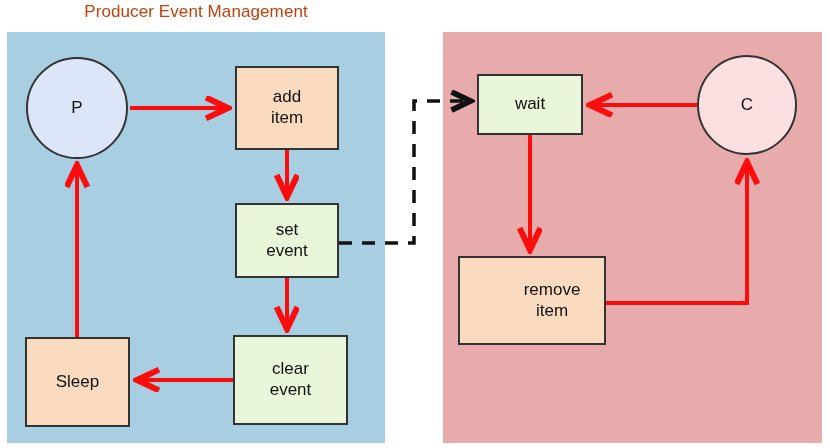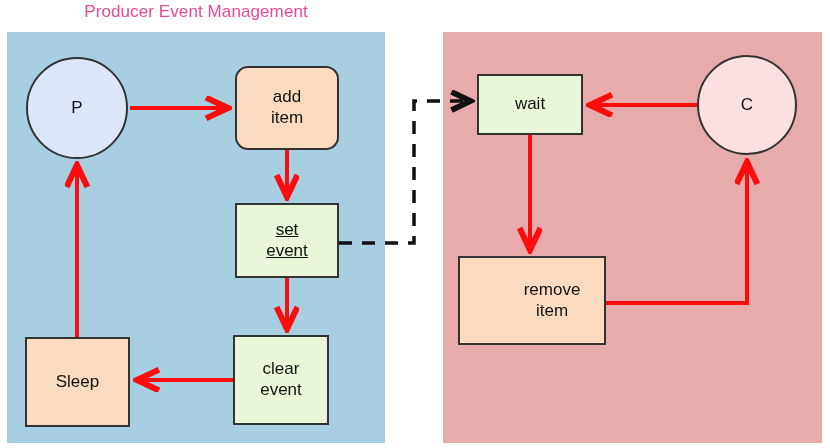--- a/index.html
+++ b/index.html
@@ -11,21 +11,21 @@
     position: relative;
     width: 830px;
     height: 448px;
     background: #ffffff;
     font-family: "Liberation Sans", "DejaVu Sans", sans-serif;
     overflow: hidden;
   }
   .panel-title {
     position: absolute;
     font-size: 17px;
-    color: #ec4899;
+    color: #c2410c;
     white-space: nowrap;
     text-align: center;
     letter-spacing: 0.1px;
   }
   #producer-title { left: 7px; top: 2px; width: 378px; }
   #consumer-title { left: 443px; top: 2px; width: 379px; }
 
   .panel {
     position: absolute;
   }
@@ -51,23 +51,23 @@
     font-size: 17px;
     line-height: 1.22;
     color: #121212;
     z-index: 5;
   }
   .node.circle { border-radius: 50%; }
   .node .lbl { pointer-events: none; }
 
   
   #node-p        { left: 26px;  top: 57px;  width: 102px; height: 102px; background: #dde6f8; }
-  #node-add-item { left: 235px; top: 66px;  width: 104px; height: 84px;  background: #fbdbc0; border-radius: 13px; }
-  #node-set-event{ left: 235px; top: 203px; width: 104px; height: 75px;  background: #e9f6d9; text-decoration: underline; }
-  #node-clear-event{left:233px; top: 335px; width: 96px; height: 90px;  background: #e9f6d9; }
+  #node-add-item { left: 235px; top: 66px;  width: 104px; height: 84px;  background: #fbdbc0; }
+  #node-set-event{ left: 235px; top: 203px; width: 104px; height: 75px;  background: #e9f6d9; }
+  #node-clear-event{left:233px; top: 335px; width: 115px; height: 90px;  background: #e9f6d9; }
   #node-sleep    { left: 25px;  top: 337px; width: 105px; height: 90px;  background: #fbdbc0; }
 
   
   #node-wait        { left: 477px; top: 74px;  width: 106px; height: 61px;  background: #e9f6d9; }
   #node-c           { left: 697px; top: 55px;  width: 100px; height: 100px; background: #fbdfe1; }
   #node-remove-item { left: 458px; top: 256px; width: 148px; height: 89px;  background: #fbdbc0; padding-left: 40px; }
 
   svg#edges {
     position: absolute;
     left: 0; top: 0;

